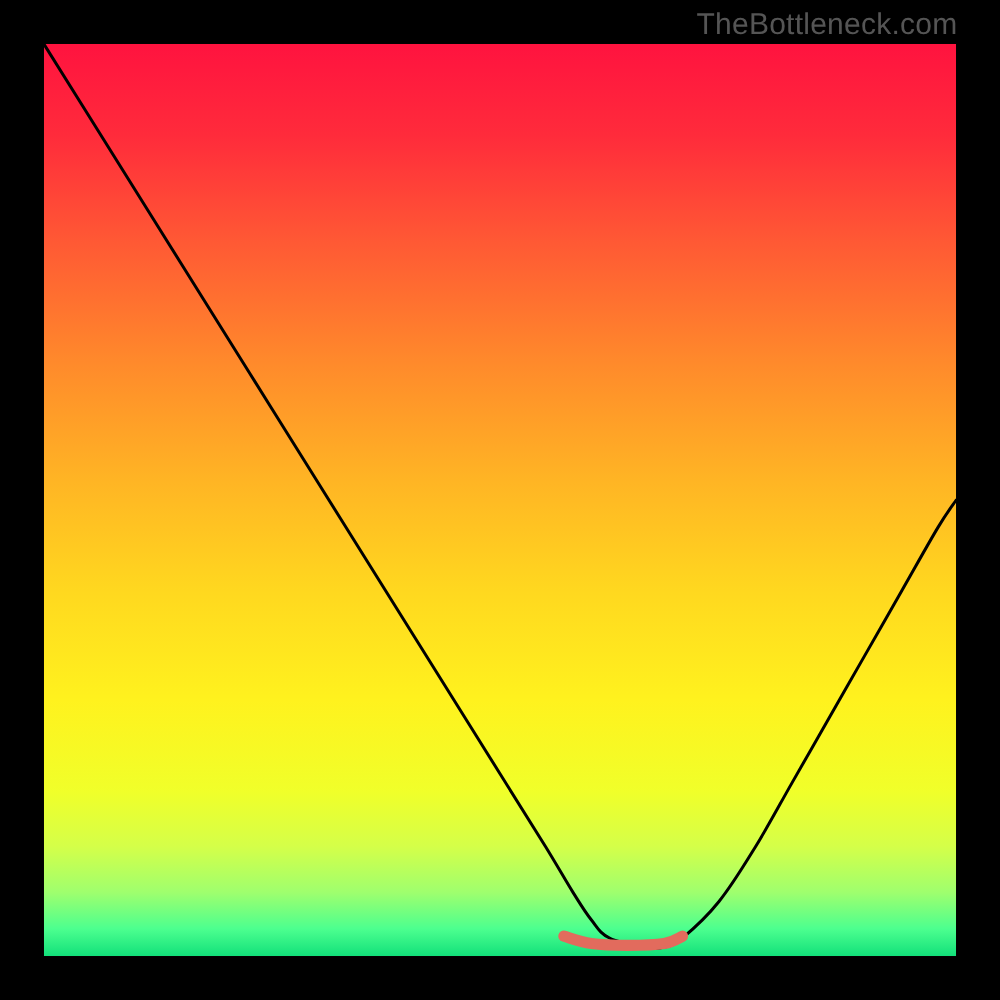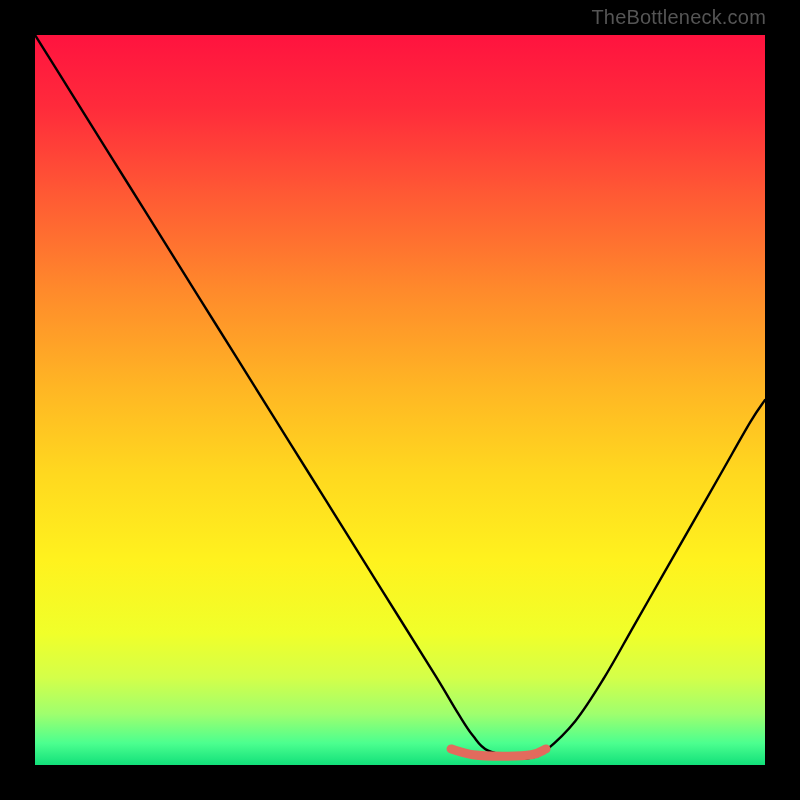--- a/index.html
+++ b/index.html
@@ -31,21 +31,21 @@
   }
   .curve-svg {
     position: absolute;
     inset: 0;
   }
   .watermark {
     position: absolute;
     top: 6px;
     right: 34px;
     color: #555;
-    font-size: 20px;
+    font-size: 24px;
     font-weight: 500;
     letter-spacing: 0.2px;
   }
 </style>
 </head>
 <body>
 
 <div class="frame">
   <div class="watermark">TheBottleneck.com</div>
 

